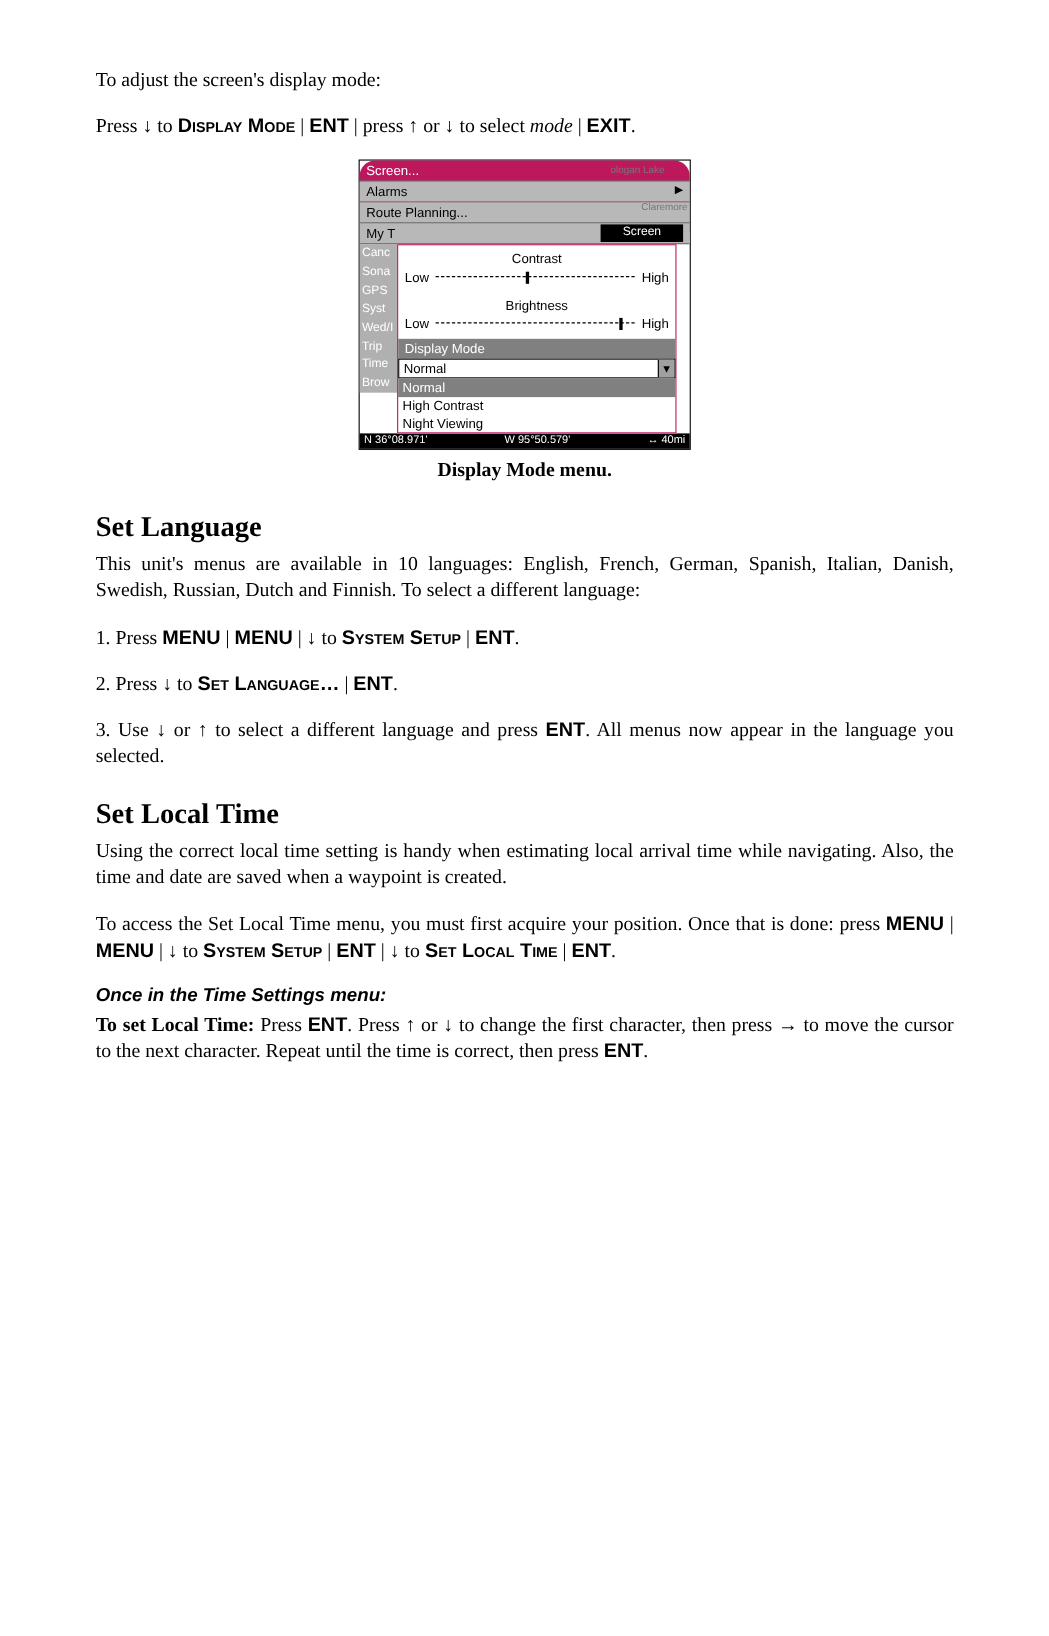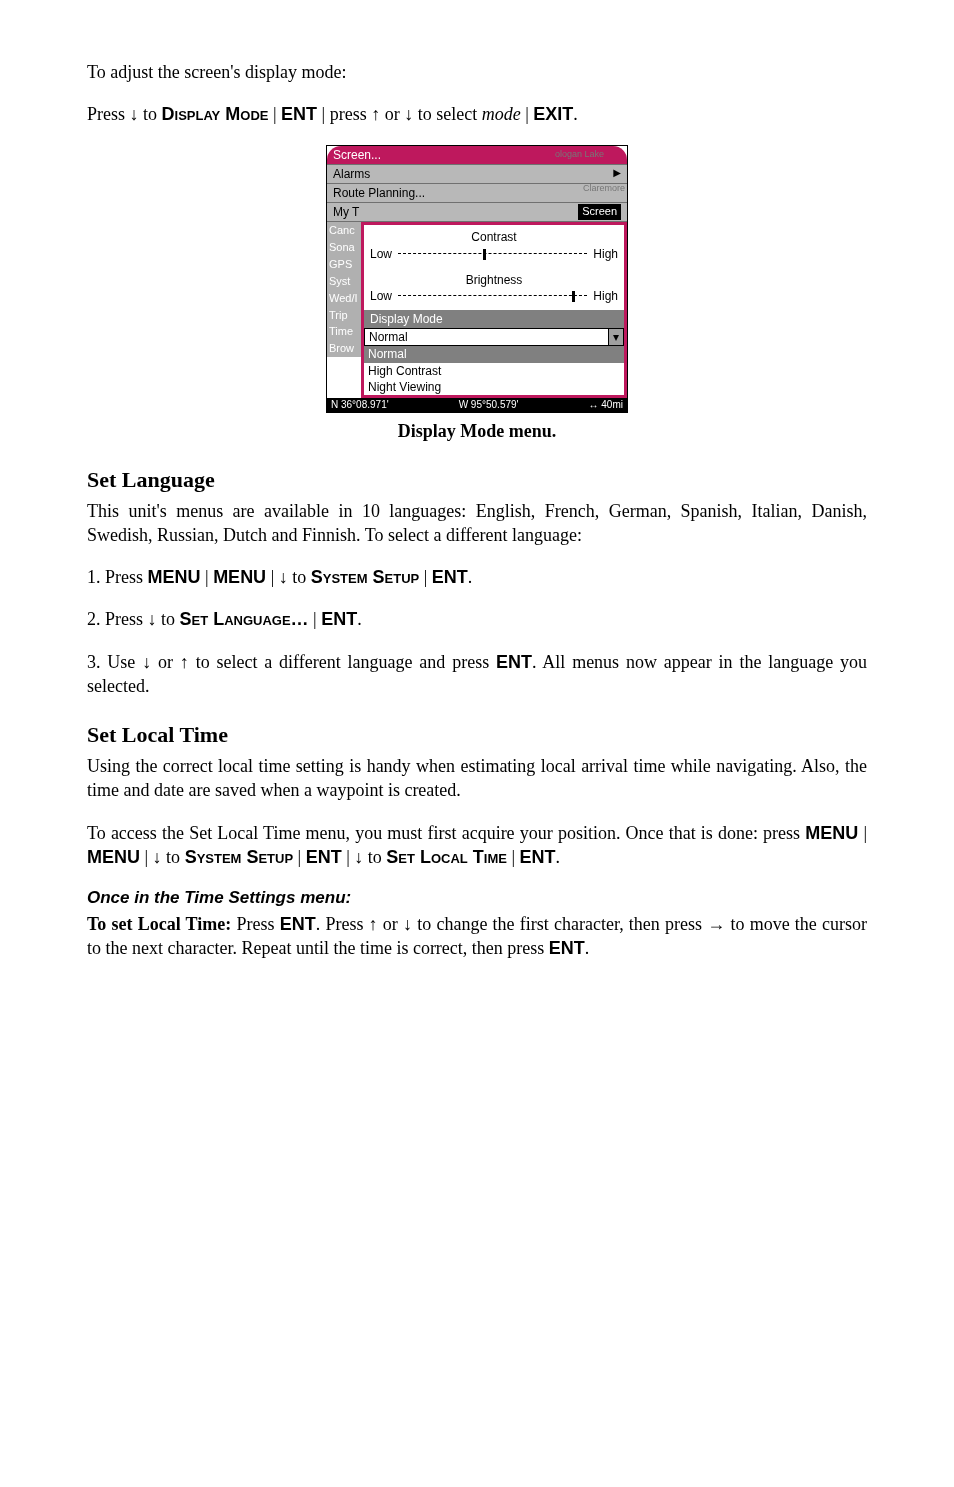--- a/index.html
+++ b/index.html
@@ -12,21 +12,21 @@
     line-height: 1.35;
     background: #fff;
   }
   p { margin: 0 0 18px 0; text-align: justify; }
   .tight { margin-bottom: 6px; }
   .key { font-family: Arial, Helvetica, sans-serif; font-weight: bold; }
   .smallcaps { font-variant: small-caps; }
   h2 {
     font-family: Georgia, 'Times New Roman', serif;
     font-weight: bold;
-    font-size: 22px;
+    font-size: 26px;
     margin: 22px 0 4px 0;
   }
   .figure-wrap { text-align: center; margin: 14px 0 6px 0; }
   .figure-caption { font-weight: bold; text-align: center; margin: 6px 0 14px 0; }
   .subhead {
     font-family: Arial, Helvetica, sans-serif;
     font-weight: bold;
     font-style: italic;
     font-size: 17px;
     margin: 8px 0 2px 0;
@@ -41,25 +41,25 @@
     font-size: 12px;
     text-align: left;
     position: relative;
     background: #fff;
     color: #000;
   }
   .menu-list { background:#be185d; color:#fff;border-radius:14px; }
   .menu-list .mi { padding: 1px 6px; border-bottom:1px solid #707070; display:flex; justify-content:space-between; }
   .arrow-side { font-size:10px; }
   .mi.light { background:#b8b8b8; color:#000; }
-  .screen-tag { background:#000; color:#fff; padding:0 4px; font-size:11px; }
+  .screen-tag { background:#000; color:#fff; padding:0 20px; font-size:11px; }
 
   .screen-panel {
-    border:3px solid #be185d;
-    margin: 0 0 0 34px;
+    border:1px solid #be185d;
+    margin: 0 12px 0 34px;
     background:#fff;
     position: relative;
   }
   .slider-sec { padding:4px 6px 6px 6px; }
   .slider-sec .lbl { text-align:center; font-size:12px; }
   .slider-row { display:flex; align-items:center; gap:6px; font-size:12px; }
   .track { flex:1; border-top:1px dashed #000; position:relative; height:1px; }
   .track .knob { position:absolute; top:-5px; width:3px; height:11px; background:#000; }
   .dm-header { background:#808080; color:#fff; padding:1px 6px; }
   .dm-select { display:flex; border:1px solid #000; }

